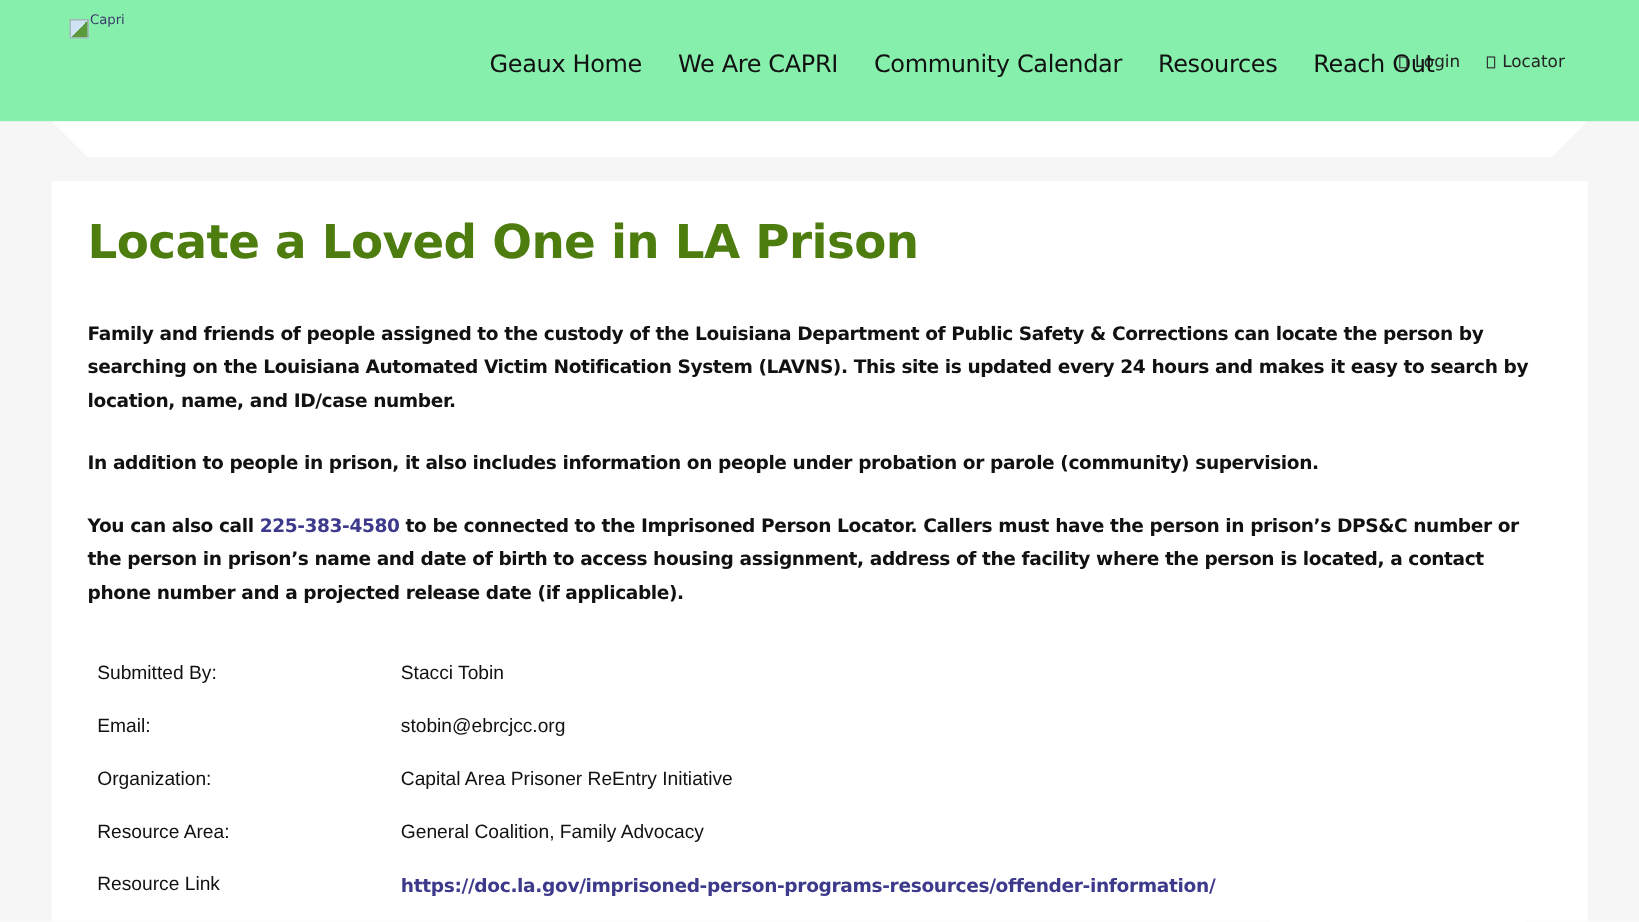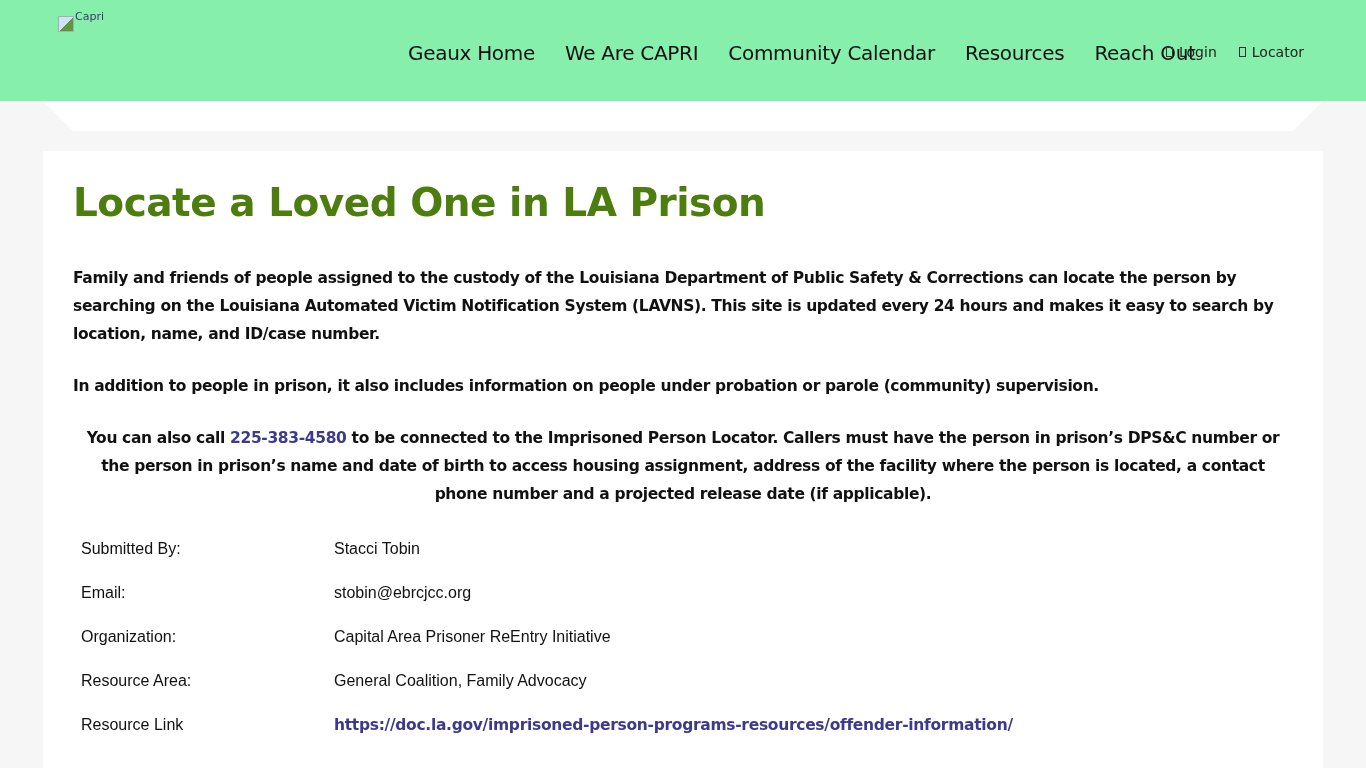--- a/index.html
+++ b/index.html
@@ -59,27 +59,27 @@
       font-family: "DejaVu Sans", sans-serif; font-weight: bold;
       font-size: 39px; color: #4d7c0f; letter-spacing: -0.5px;
     }
     .para {
       position: absolute; left: 73px; width: 1220px;
       font-family: "DejaVu Sans", sans-serif; font-weight: bold;
       font-size: 15.5px; line-height: 28px; color: #111; letter-spacing: -0.35px;
     }
     .p1 { top: 264px; }
     .p2 { top: 372px; }
-    .p3 { top: 424px; text-align: center; }
+    .p3 { top: 424px; }
     .phone { color: #3d3a8c; text-decoration: none; }
     .meta {
       position: absolute; left: 81px; top: 540px;
       font-family: "Liberation Sans", sans-serif; font-size: 16px; color: #111;
     }
-    .meta-row { display: flex; height: 44px; align-items: flex-start; }
+    .meta-row { display: flex; height: 44px; align-items: center; }
     .meta-row .label { width: 253px; }
     .meta-row .value { }
     .meta-row a.value {
       color: #3d3a8c; text-decoration: none; font-weight: bold;
       font-family: "DejaVu Sans", sans-serif; font-size: 15.5px; letter-spacing: -0.3px;
     }
   </style>
 </head>
 <body>
 

